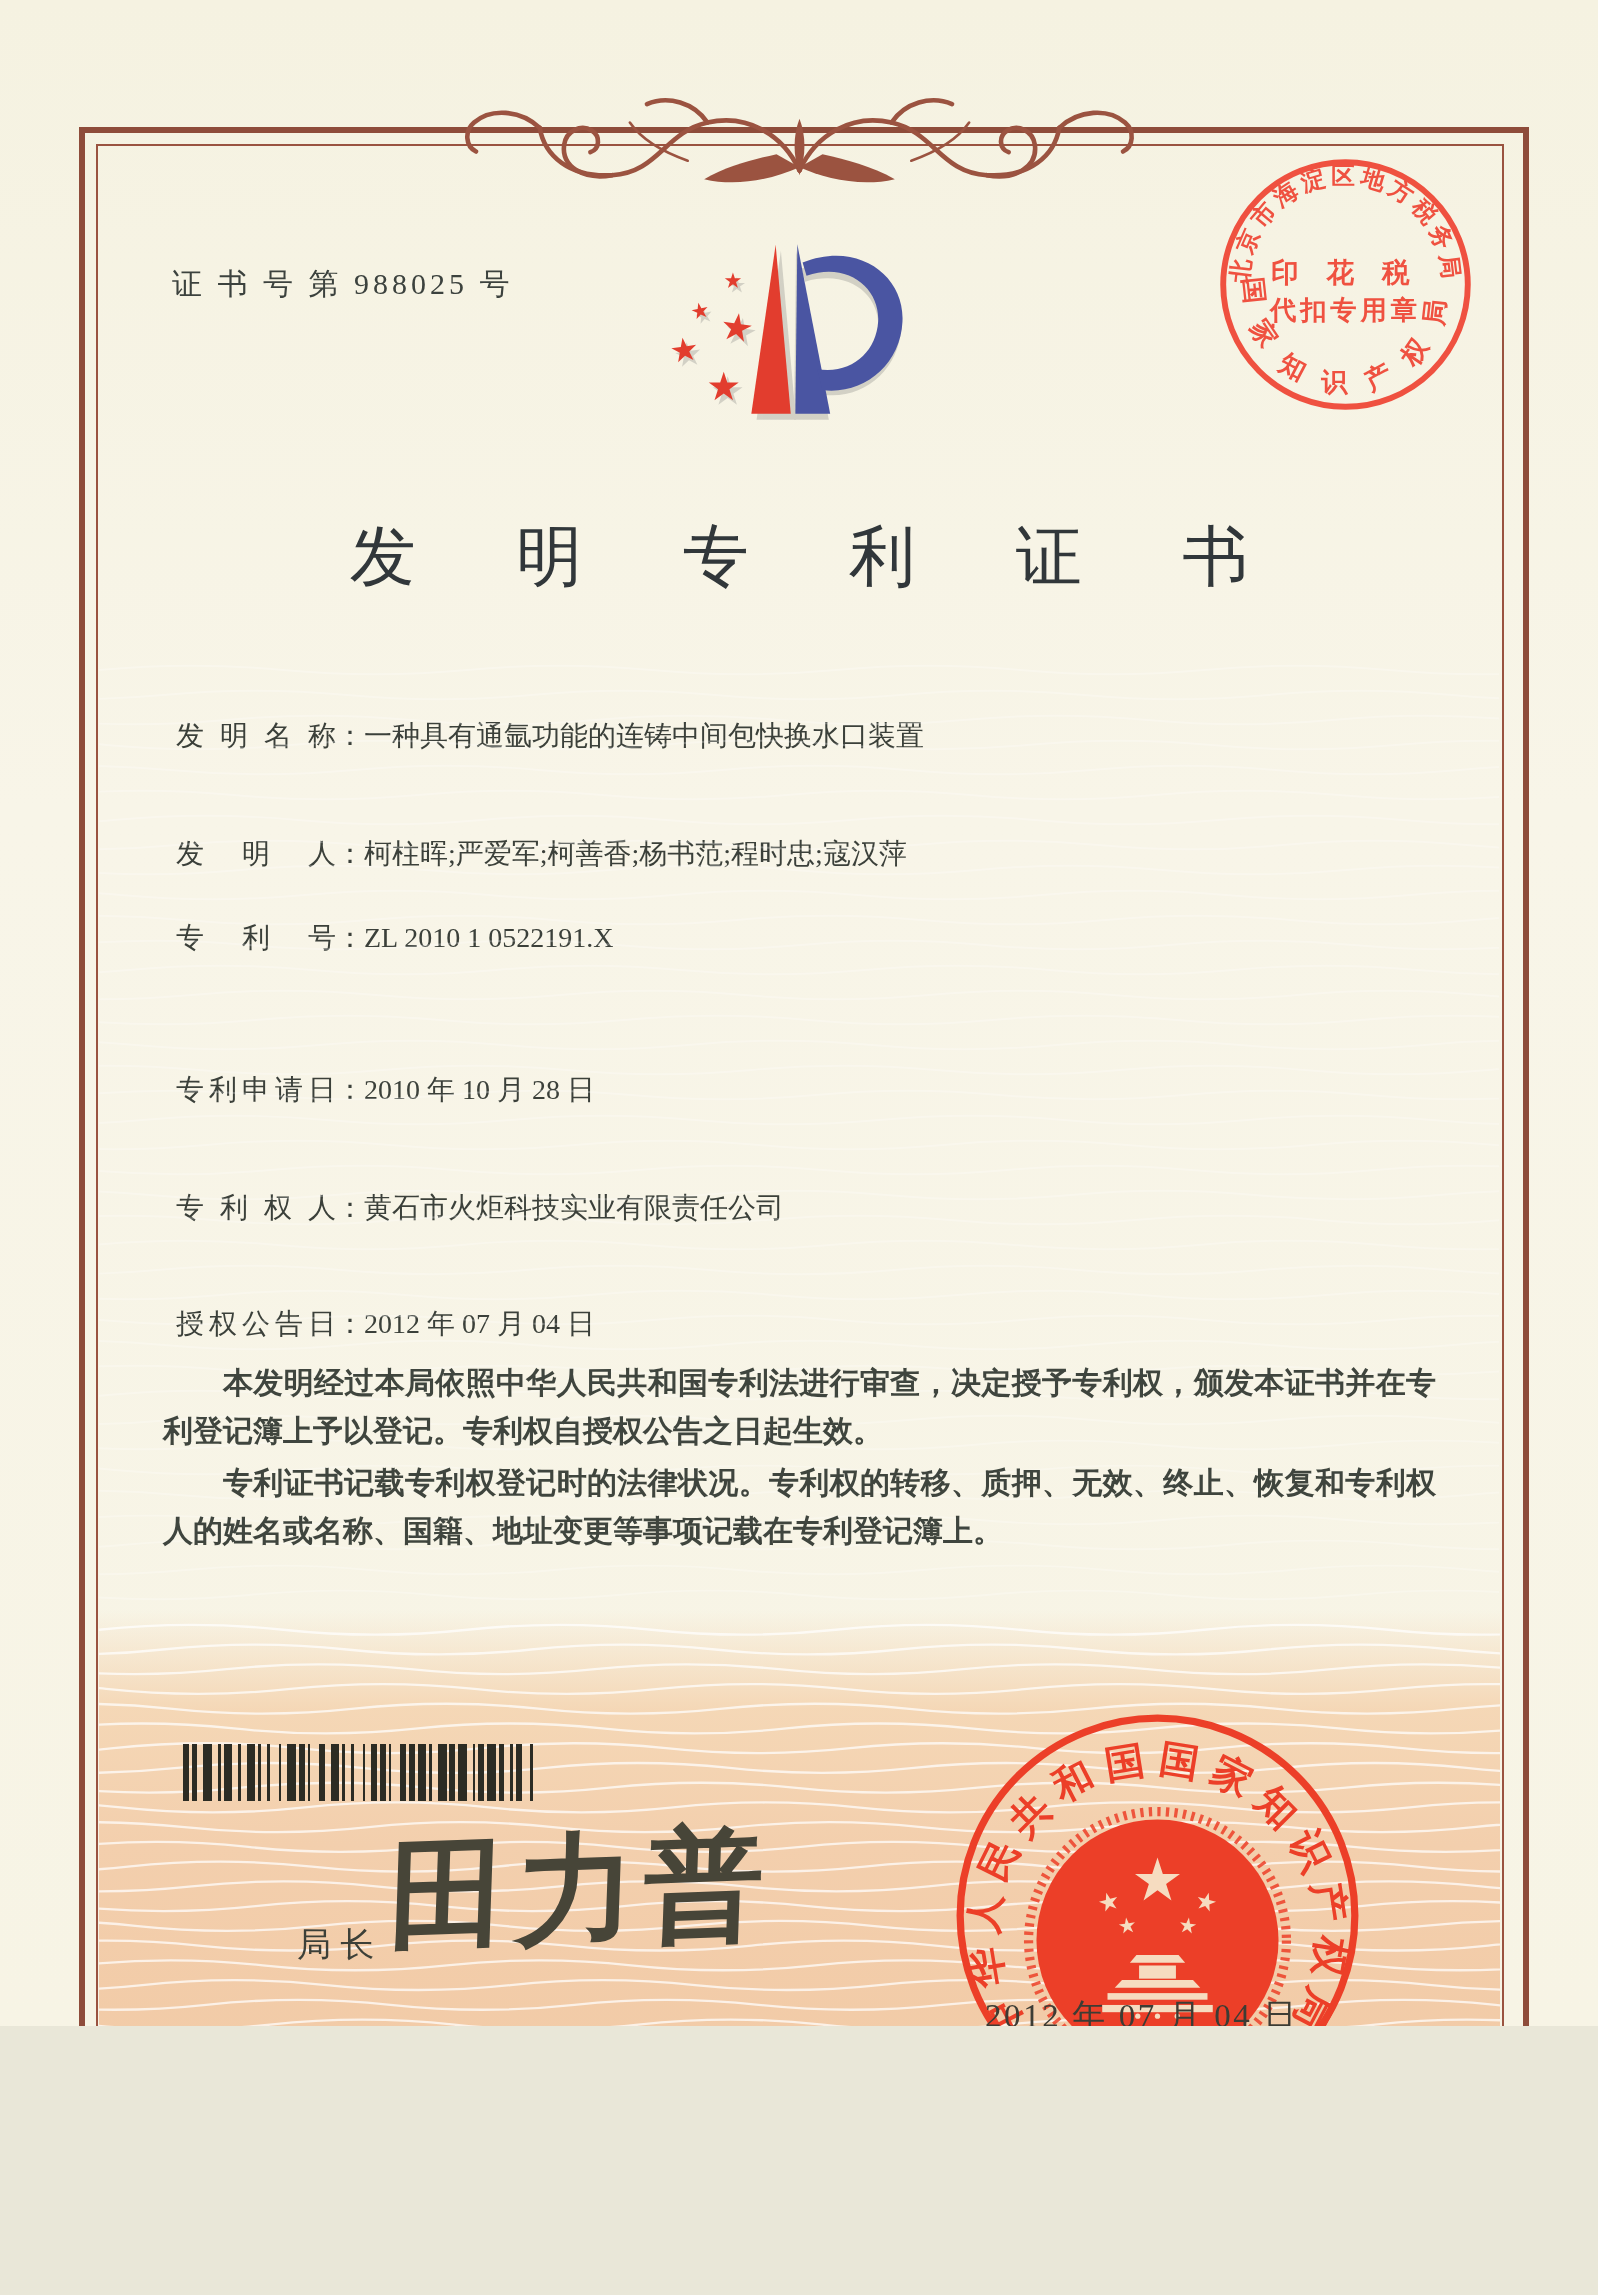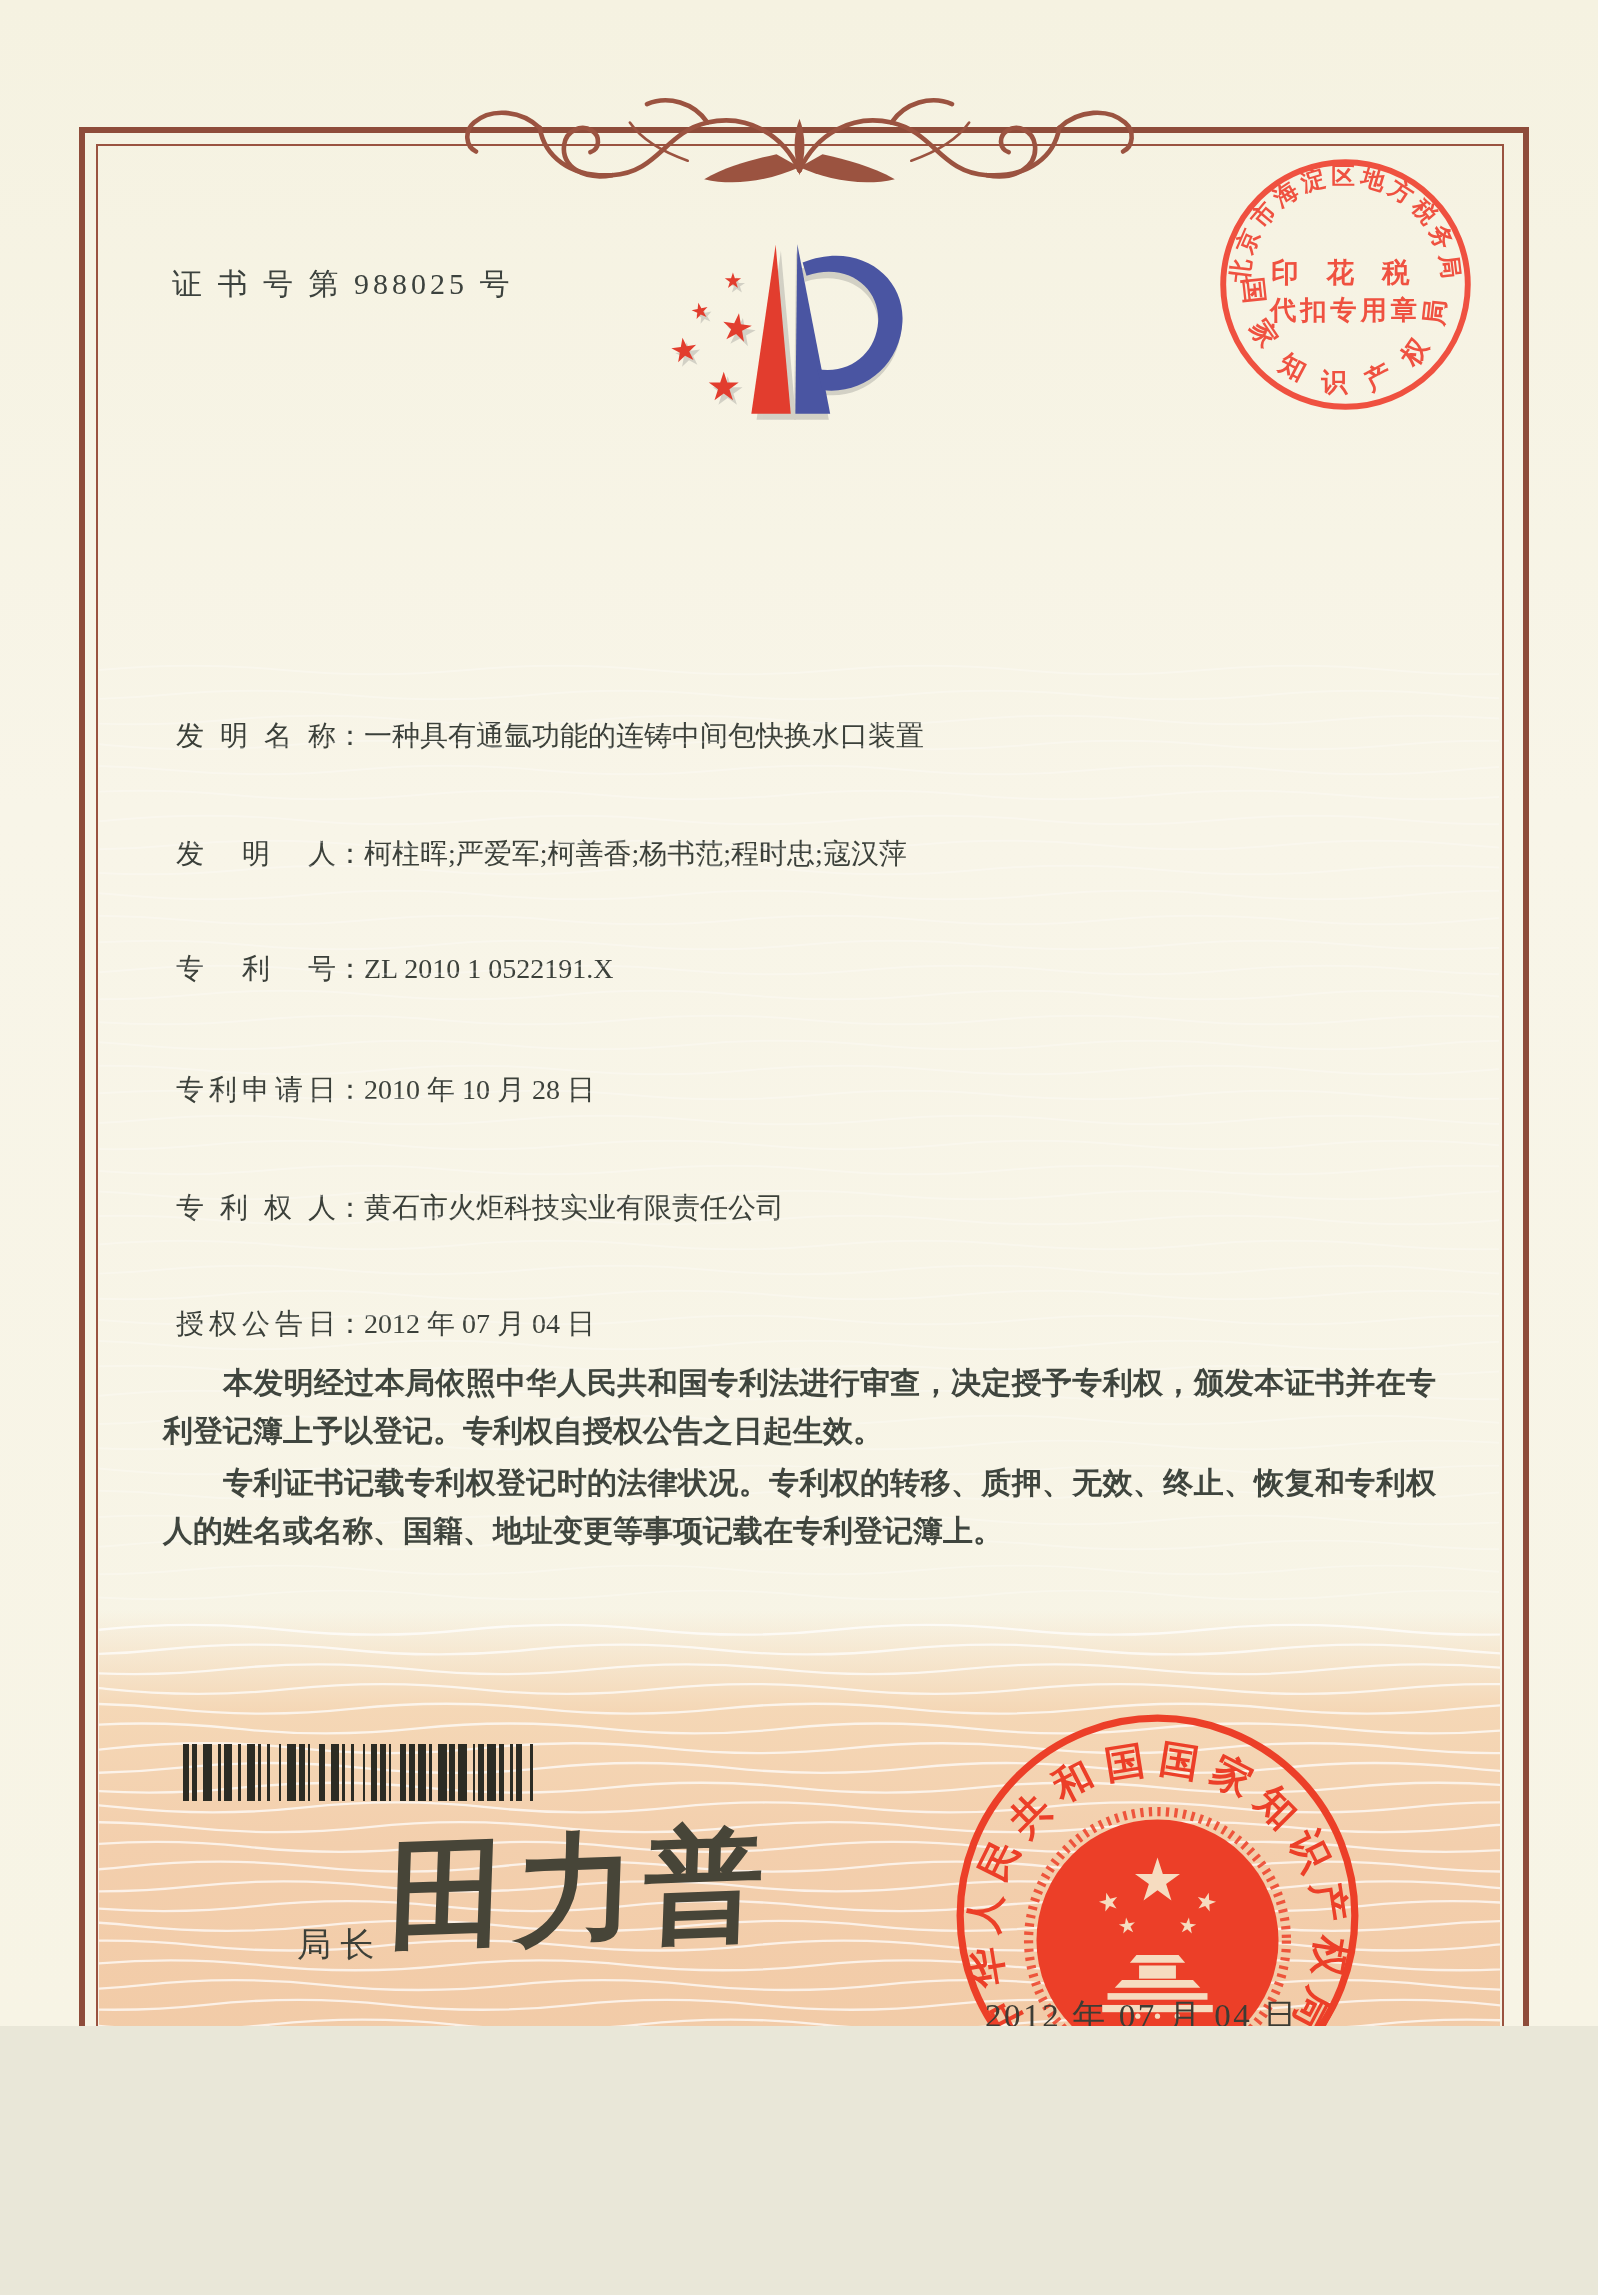--- a/index.html
+++ b/index.html
@@ -22,21 +22,21 @@
   .orn{z-index:4;}
   .orn path{stroke:#9b5340;fill:none;stroke-width:7;stroke-linecap:round;}
   .orn path.fill{fill:#9b5340;stroke:none;}
   
   .cert-no{left:172px;top:264px;font-size:30px;letter-spacing:4px;color:#3c423e;z-index:5;}
   .title{left:0;top:512px;width:1598px;text-align:center;font-size:66px;letter-spacing:42px;
          padding-left:42px;box-sizing:border-box;color:#31373a;font-weight:500;z-index:5;}
   .fields{z-index:5;}
   .field{position:absolute;left:176px;font-size:28px;color:#3b403a;white-space:nowrap;}
   .field .lab{display:inline-block;width:160px;text-align:justify;text-align-last:justify;vertical-align:bottom;}
-  .f0{top:717px}.f1{top:835px}.f2{top:950px}.f3{top:1071px}.f4{top:1189px}.f5{top:1305px}
+  .f0{top:717px}.f1{top:835px}.f2{top:919px}.f3{top:1071px}.f4{top:1189px}.f5{top:1305px}
   .paras{left:163px;top:1359px;width:1273px;font-size:30px;line-height:48px;color:#3f453e;
          text-align:justify;z-index:5;}
   .paras p{margin:0 0 4px 0;text-indent:2em;font-weight:bold;}
   .barcode{left:183px;top:1744px;width:618px;height:57px;z-index:5;display:flex;align-items:stretch;}
   .barcode div{height:100%;}
   .bar{background:#2c2c24;}
   .dir-label{left:297px;top:1922px;font-size:34px;letter-spacing:9.2px;color:#3d4038;z-index:5;}
   .dir-sig{left:388px;top:1810px;font-size:120px;letter-spacing:8px;color:#474538;font-weight:700;
            transform:rotate(-2deg) skewX(-4deg);z-index:5;}
   .seal-date{left:985px;top:1994px;font-size:33px;letter-spacing:2.6px;color:#3d3c34;z-index:6;white-space:nowrap;}
@@ -190,20 +190,21 @@
     <text font-size="36" letter-spacing="7">
       <textPath href="#taxTop" startOffset="50%" text-anchor="middle">北京市海淀区地方税务局</textPath>
     </text>
     <text x="200" y="196" font-size="42" letter-spacing="16" text-anchor="middle">印 花 税</text>
     <text x="200" y="252" font-size="40" letter-spacing="6" text-anchor="middle">代扣专用章</text>
     <text font-size="40" letter-spacing="34">
       <textPath href="#taxBot" startOffset="50%" text-anchor="middle">国家知识产权局</textPath>
     </text>
   </svg>
 
+  <div class="abs title">发 明 专 利 证 书</div>
 
   <div class="fields">
     <div class="field f0">
       <span class="lab">发明名称</span><span>：</span><span>一种具有通氩功能的连铸中间包快换水口装置</span>
     </div>
     <div class="field f1">
       <span class="lab">发明人</span><span>：</span><span>柯柱晖;严爱军;柯善香;杨书范;程时忠;寇汉萍</span>
     </div>
     <div class="field f2">
       <span class="lab">专利号</span><span>：</span><span>ZL 2010 1 0522191.X</span>

